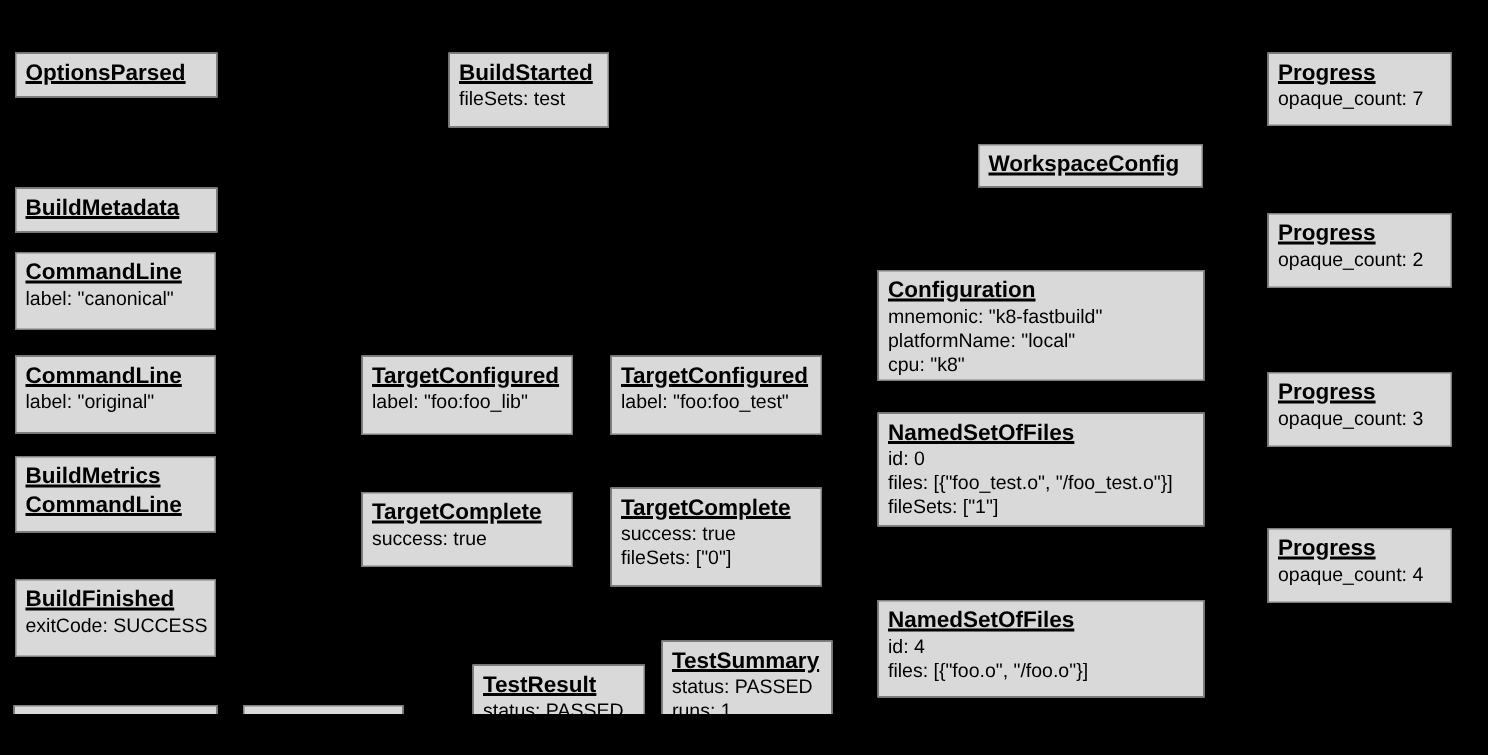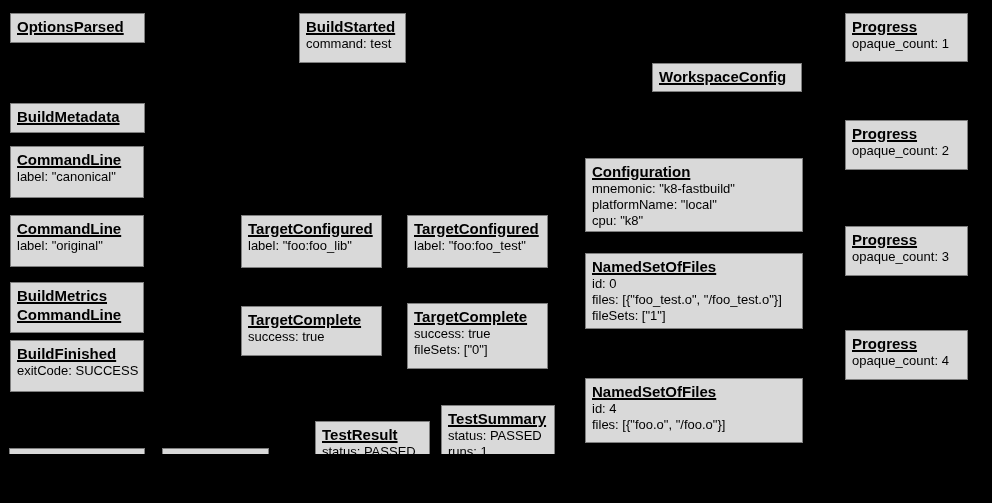--- a/index.html
+++ b/index.html
@@ -7,20 +7,21 @@
     padding: 0;
     background: #000000;
   }
   .canvas {
     position: relative;
     width: 992px;
     height: 454px;
     background: #000000;
     overflow: hidden;
     font-family: "Liberation Sans", "DejaVu Sans", sans-serif;
+    margin-top: 22px;
   }
   .box {
     position: absolute;
     background: #d9d9d9;
     border: 1px solid #7f7f7f;
     box-sizing: border-box;
     padding: 3px 6px;
     color: #000000;
   }
   .t {
@@ -59,36 +60,36 @@
 
   <div class="box" style="left:10px;top:215px;width:134px;height:52px">
     <div class="t">CommandLine</div>
     <div class="l">label: "original"</div>
   </div>
 
   <div class="box" style="left:10px;top:282px;width:134px;height:51px">
     <div class="t">BuildMetrics CommandLine</div>
   </div>
 
-  <div class="box" style="left:10px;top:340px;width:134px;height:52px">
+  <div class="box" style="left:10px;top:364px;width:134px;height:52px">
     <div class="t">BuildFinished</div>
     <div class="l">exitCode: SUCCESS</div>
   </div>
 
   <div class="box" style="left:9px;top:448px;width:136px;height:29px">
     <div class="t">BuildToolLogs</div>
   </div>
 
   <div class="box" style="left:162px;top:448px;width:107px;height:29px">
     <div class="t">BuildMetrics</div>
   </div>
 
   <div class="box" style="left:299px;top:13px;width:107px;height:50px">
     <div class="t">BuildStarted</div>
-    <div class="l">command: test</div>
+    <div class="l">fileSets: test</div>
   </div>
 
 
   <div class="box" style="left:241px;top:215px;width:141px;height:53px">
     <div class="t">TargetConfigured</div>
     <div class="l">label: "foo:foo_lib"</div>
   </div>
 
   <div class="box" style="left:407px;top:215px;width:141px;height:53px">
     <div class="t">TargetConfigured</div>
@@ -110,21 +111,21 @@
     <div class="t">TestResult</div>
     <div class="l">status: PASSED</div>
   </div>
 
   <div class="box" style="left:441px;top:405px;width:114px;height:59px">
     <div class="t">TestSummary</div>
     <div class="l">status: PASSED</div>
     <div class="l">runs: 1</div>
   </div>
 
-  <div class="box" style="left:652px;top:63px;width:150px;height:29px">
+  <div class="box" style="left:652px;top:74px;width:150px;height:29px">
     <div class="t">WorkspaceConfig</div>
   </div>
 
   <div class="box" style="left:585px;top:158px;width:218px;height:74px">
     <div class="t">Configuration</div>
     <div class="l">mnemonic: "k8-fastbuild"</div>
     <div class="l">platformName: "local"</div>
     <div class="l">cpu: "k8"</div>
   </div>
 
@@ -136,21 +137,21 @@
   </div>
 
   <div class="box" style="left:585px;top:378px;width:218px;height:65px">
     <div class="t">NamedSetOfFiles</div>
     <div class="l">id: 4</div>
     <div class="l">files: [{"foo.o", "/foo.o"}]</div>
   </div>
 
   <div class="box" style="left:845px;top:13px;width:123px;height:49px">
     <div class="t">Progress</div>
-    <div class="l">opaque_count: 1</div>
+    <div class="l">opaque_count: 7</div>
   </div>
 
   <div class="box" style="left:845px;top:120px;width:123px;height:50px">
     <div class="t">Progress</div>
     <div class="l">opaque_count: 2</div>
   </div>
 
   <div class="box" style="left:845px;top:226px;width:123px;height:50px">
     <div class="t">Progress</div>
     <div class="l">opaque_count: 3</div>

